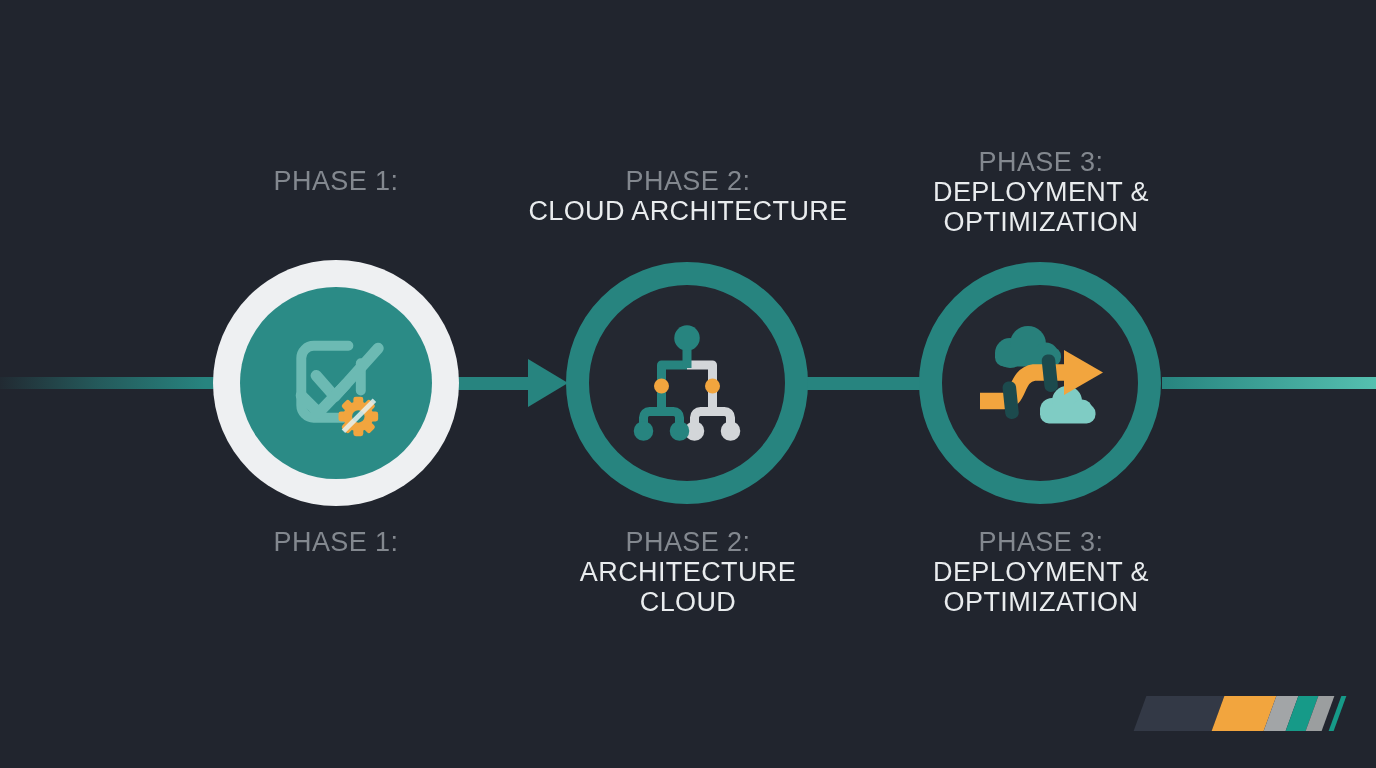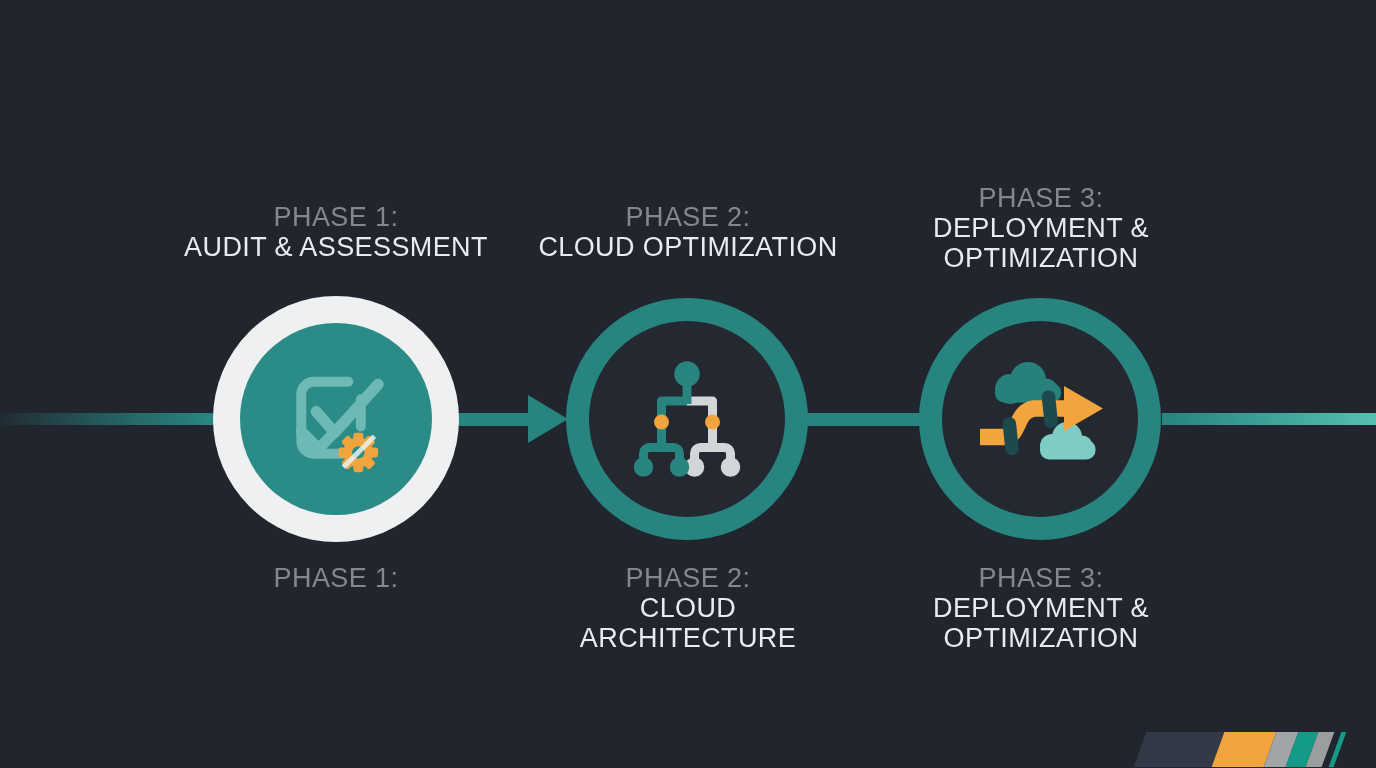--- a/index.html
+++ b/index.html
@@ -20,21 +20,21 @@
     --stripe-gray:#a2a5a7;
     --stripe-gray2:#9b9e9f;
     --stripe-teal:#169a88;
   }
   html,body{margin:0;padding:0;}
   body{
     width:1376px;height:768px;overflow:hidden;position:relative;
     background:var(--bg);
     font-family:"Liberation Sans","DejaVu Sans",sans-serif;
   }
-  .stage{position:absolute;inset:0;margin-top:36px;}
+  .stage{position:absolute;inset:0;}
 
   
   .tl{position:absolute;background:var(--teal);}
   .tl-left{left:0;top:377px;width:216px;height:12px;
     background:linear-gradient(90deg,rgba(39,132,127,0.05) 0%,rgba(39,132,127,0.55) 45%,var(--teal) 95%);}
   .tl-shaft{left:455px;top:377px;width:76px;height:13px;}
   .tl-head{left:528px;top:359px;width:0;height:0;background:none;
     border-left:40px solid var(--teal);
     border-top:24px solid transparent;border-bottom:24px solid transparent;}
   .tl-mid{left:806px;top:377px;width:116px;height:13px;}
@@ -82,25 +82,24 @@
 <div class="stage">
 
   <div class="tl tl-left"></div>
   <div class="tl tl-shaft"></div>
   <div class="tl tl-head"></div>
   <div class="tl tl-mid"></div>
   <div class="tl tl-right"></div>
 
   <div class="label top-1">
     <div class="eyebrow">PHASE 1:</div>
-    <div>AUDIT &amp; ASSESSMENT</div>
   </div>
   <div class="label top-2">
     <div class="eyebrow">PHASE 2:</div>
-    <div>CLOUD OPTIMIZATION</div>
+    <div>CLOUD ARCHITECTURE</div>
   </div>
   <div class="label top-3">
     <div class="eyebrow">PHASE 3:</div>
     <div>DEPLOYMENT &amp;</div>
     <div>OPTIMIZATION</div>
   </div>
 
   <div class="node node-1">
     <div class="inner">
       <svg width="124" height="124" viewBox="0 0 100 100">
@@ -167,22 +166,22 @@
         <rect x="52" y="31" width="9" height="25" rx="4" fill="var(--clamp-dark)" transform="rotate(-6 56 43)"></rect>
       </g>
     </svg>
   </div>
 
   <div class="label bot-1">
     <div class="eyebrow">PHASE 1:</div>
   </div>
   <div class="label bot-2">
     <div class="eyebrow">PHASE 2:</div>
+    <div>ARCHITECTURE</div>
     <div>CLOUD</div>
-    <div>ARCHITECTURE</div>
   </div>
   <div class="label bot-3">
     <div class="eyebrow">PHASE 3:</div>
     <div>DEPLOYMENT &amp;</div>
     <div>OPTIMIZATION</div>
   </div>
 
   <div class="decor">
     <div class="seg seg-slate"></div>
     <div class="seg seg-orange"></div>

